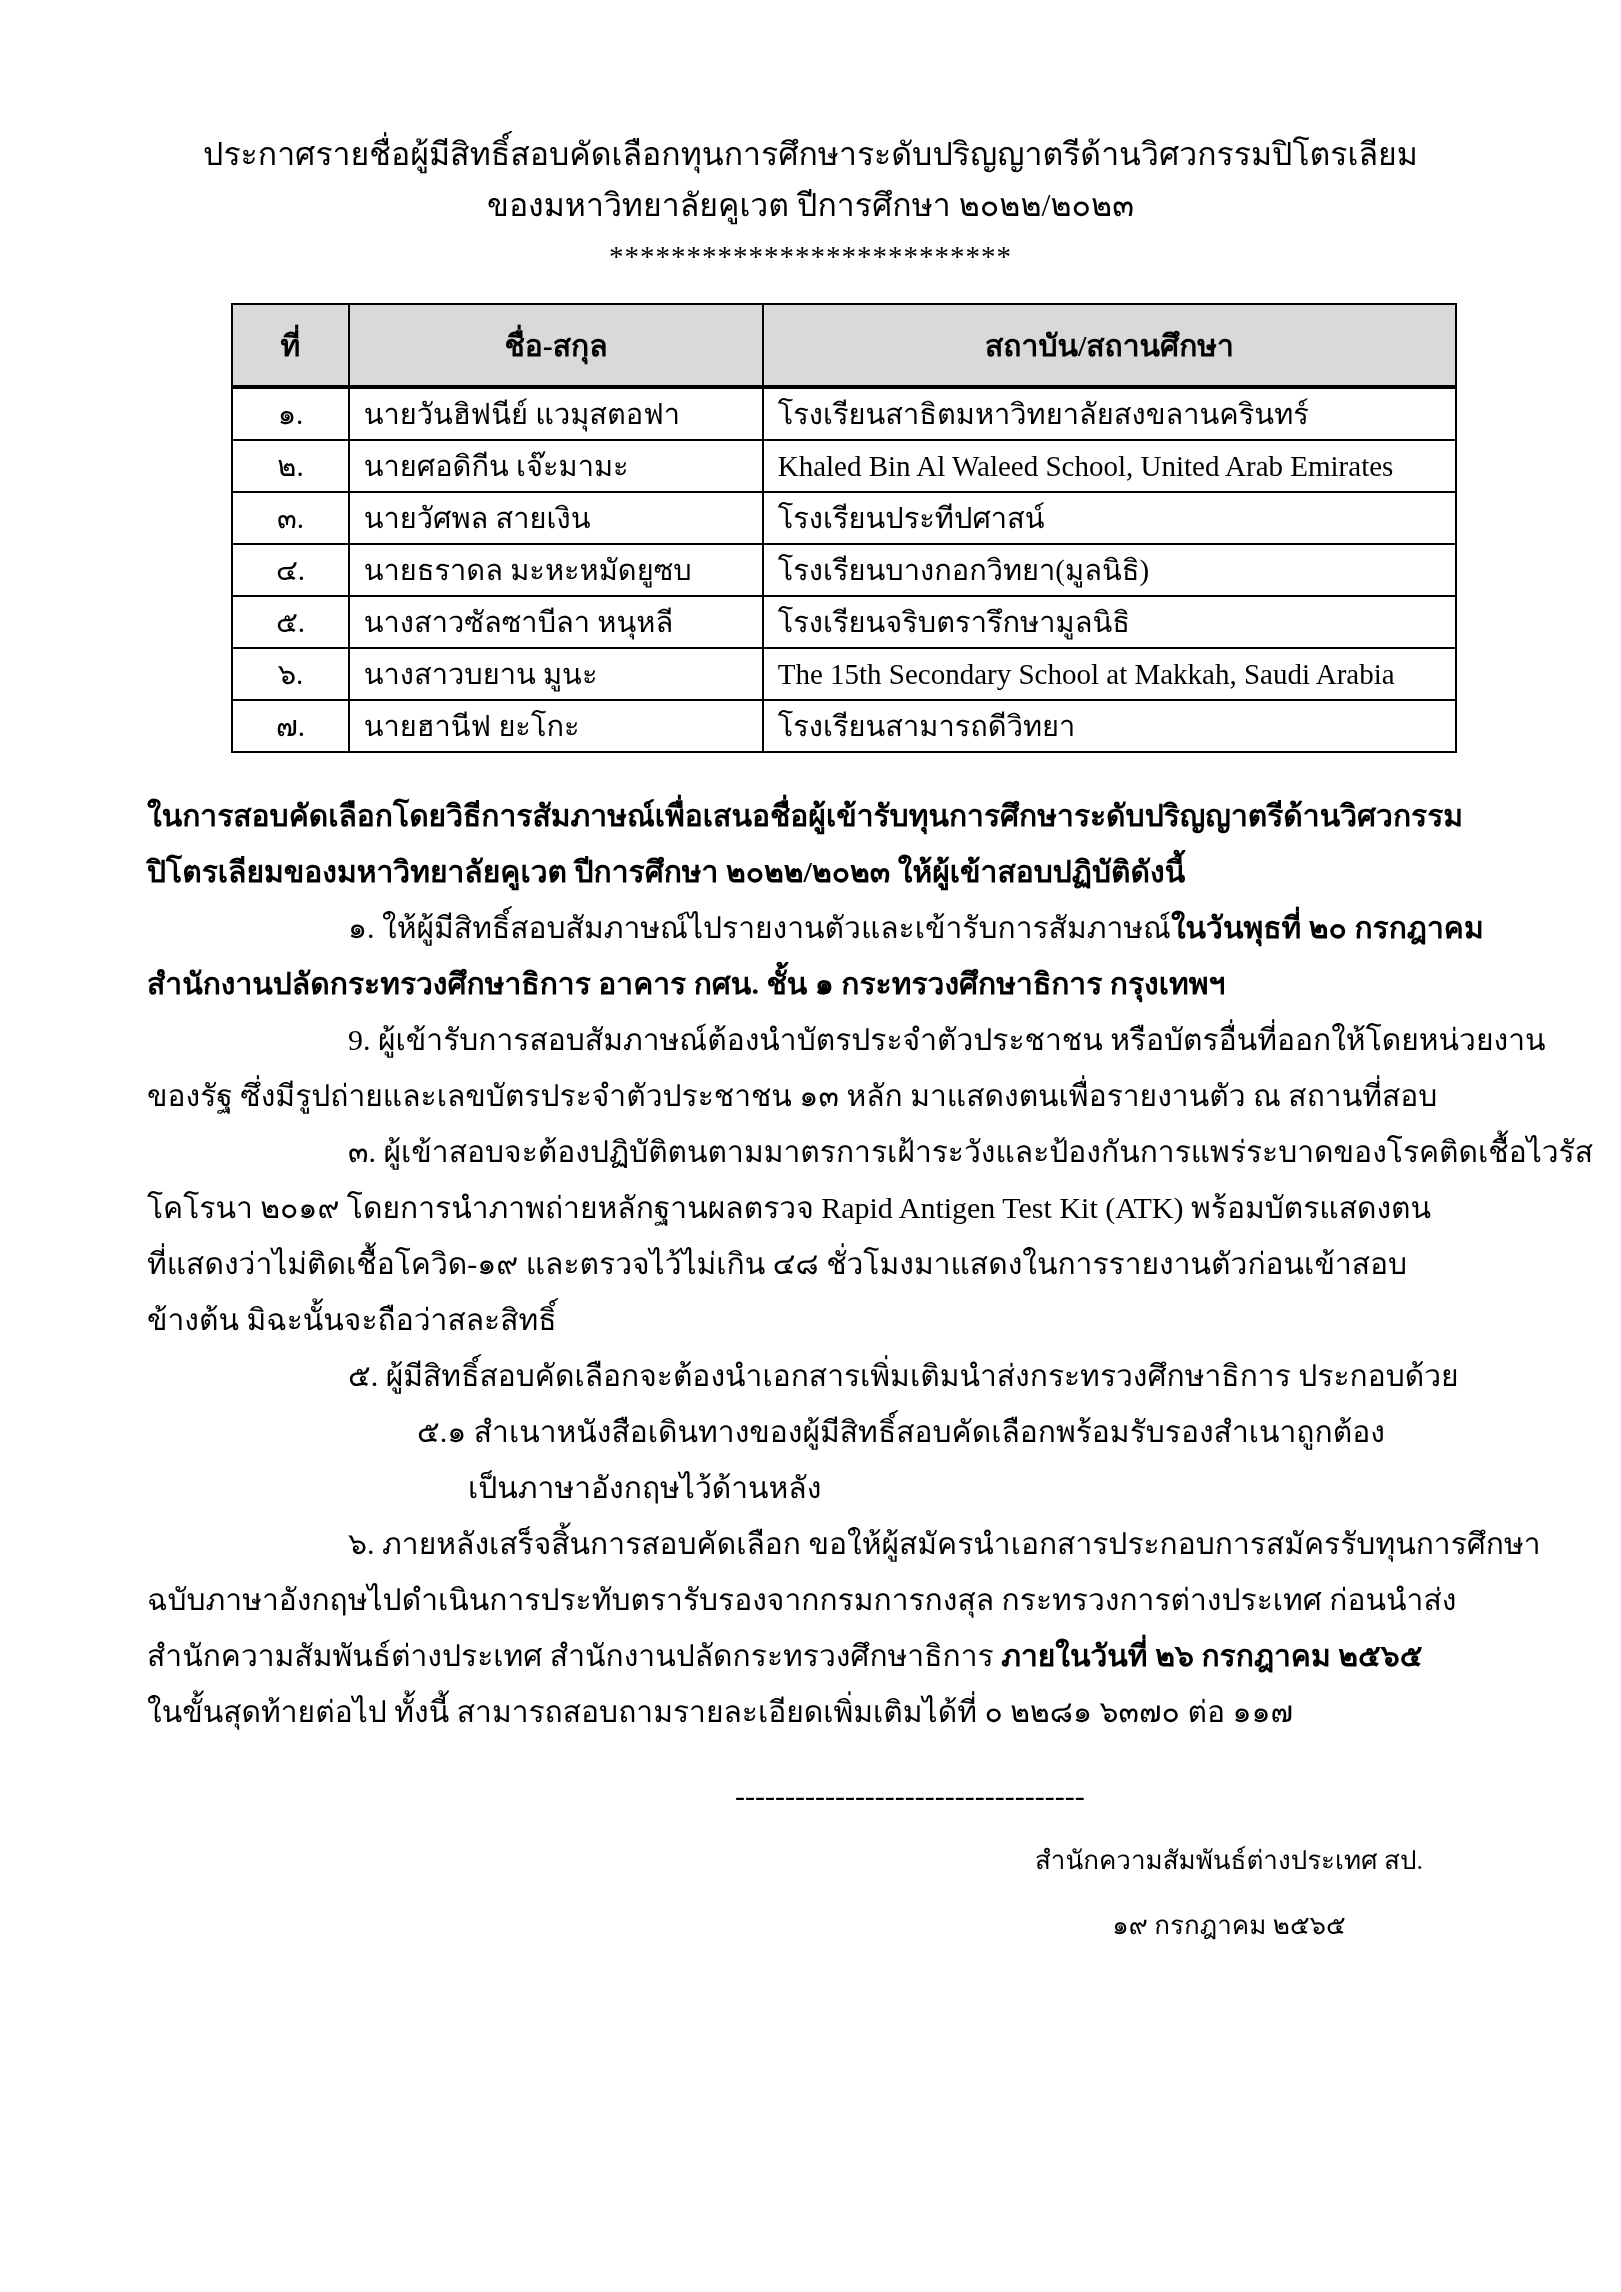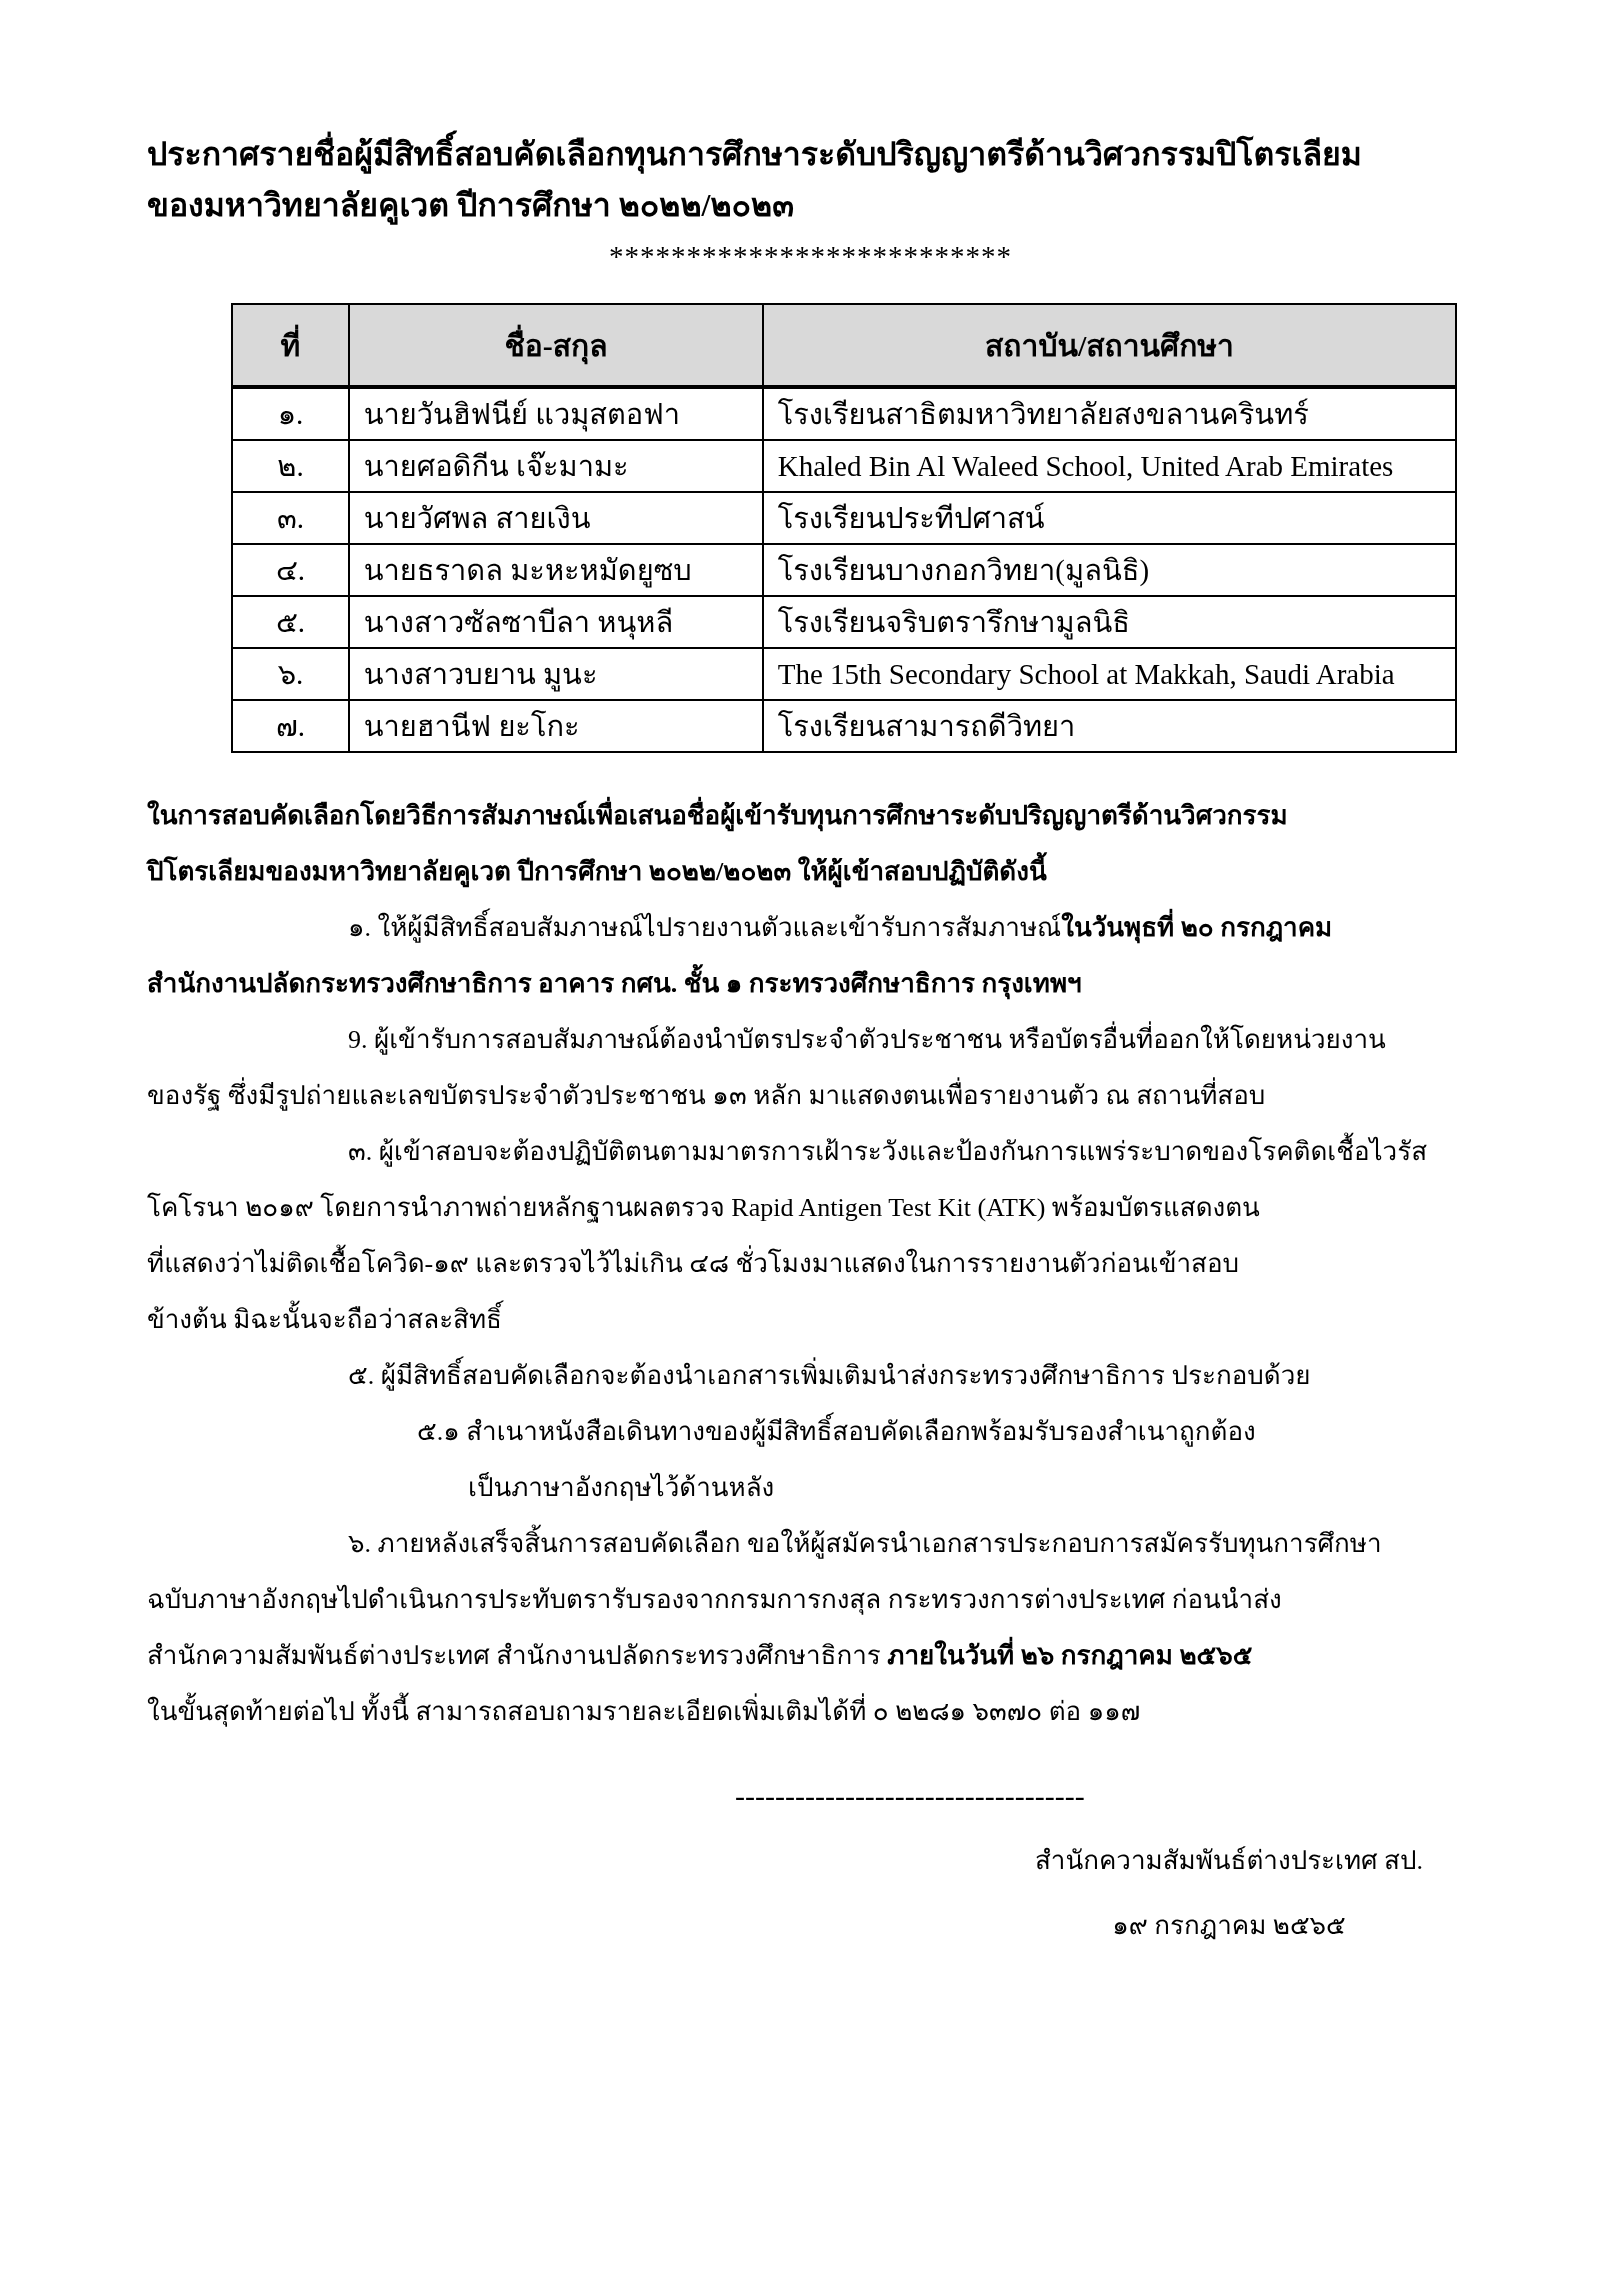--- a/index.html
+++ b/index.html
@@ -11,21 +11,22 @@
     margin: 0 auto;
     background: #ffffff;
     color: #000000;
     font-family: "Liberation Serif", "DejaVu Serif", serif;
     overflow: hidden;
   }
   .content { padding: 129px 147px 0 147px; }
 
   
   .doc-title {
-    font-weight: bold;
+    text-align: center;
+    font-weight: normal;
     font-size: 32px;
     line-height: 51px;
   }
   .stars {
     text-align: center;
     font-size: 29px;
     line-height: 43px;
     margin-top: 3.9px;
     letter-spacing: 1px;
   }
@@ -51,21 +52,21 @@
     font-size: 29px;
     height: 50px;
     padding: 0 13.7px;
     vertical-align: middle;
     white-space: nowrap;
     overflow: hidden;
   }
   td.cell-no { text-align: center; padding: 0; }
 
   
-  .body-text { margin-top: 35px; font-size: 26px; }
+  .body-text { margin-top: 35px; font-size: 30px; }
   .bline { line-height: 56px; white-space: nowrap; }
   .bold { font-weight: bold; }
   .ind1 { padding-left: 201px; }  
   .ind2 { padding-left: 270px; }  
   .ind3 { padding-left: 321px; }  
   b { font-weight: bold; }
 
   
   .footer-dash {
     margin: 31px 0 0 588px;

